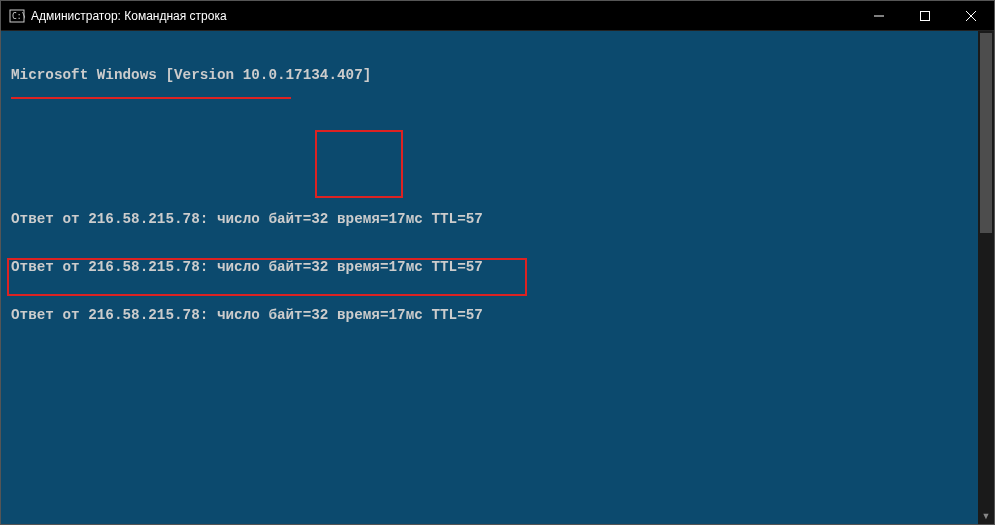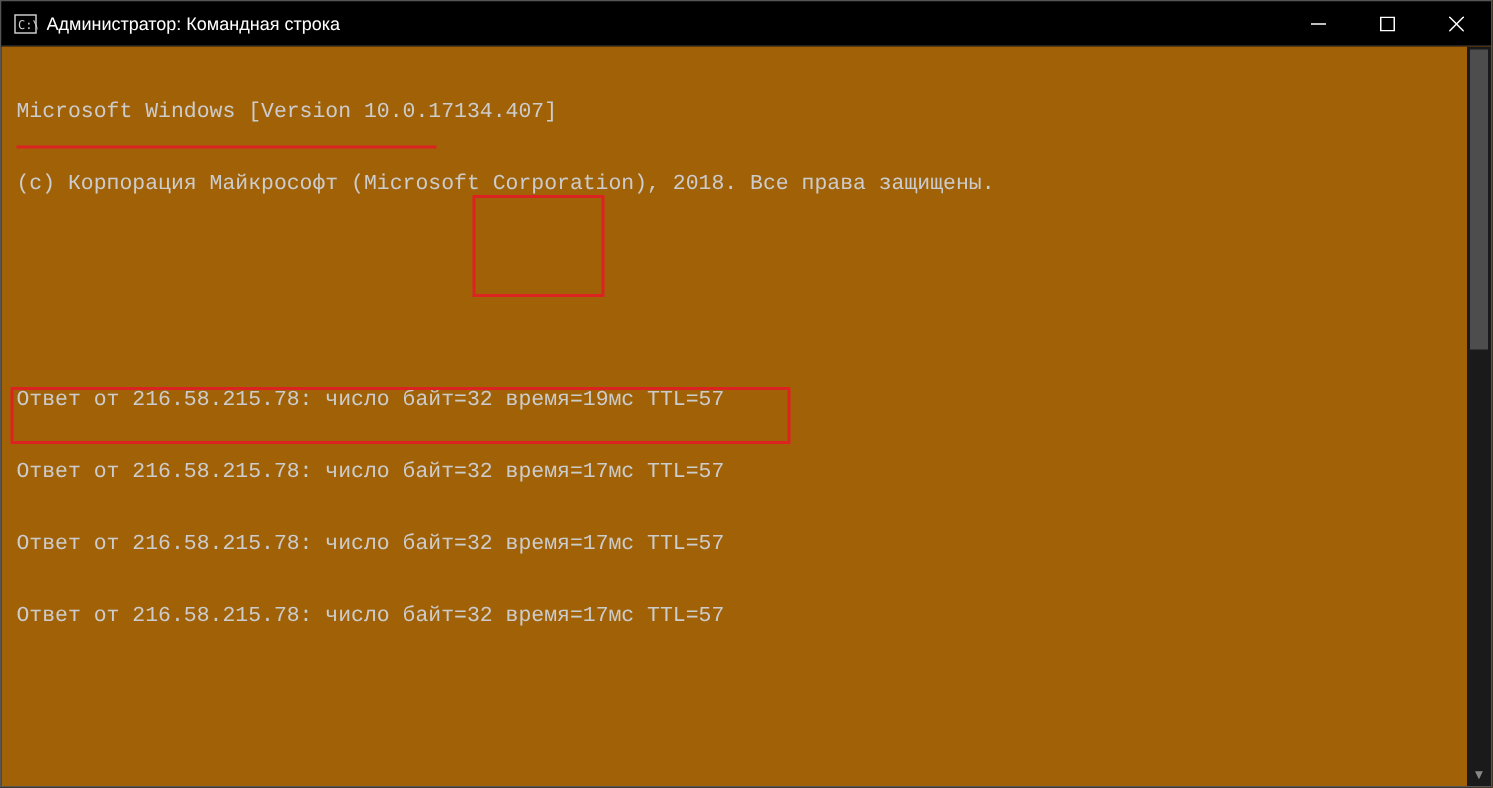--- a/index.html
+++ b/index.html
@@ -30,22 +30,23 @@
   .titlebar .title { flex: 1; white-space: nowrap; overflow: hidden; }
   .titlebar .controls { display: flex; height: 100%; }
   .titlebar .ctrl {
     width: 46px; height: 100%;
     display: flex; align-items: center; justify-content: center;
     color: #fff;
   }
   .titlebar .ctrl svg { width: 10px; height: 10px; stroke: #fff; stroke-width: 1; fill: none; }
   .client {
     flex: 1; position: relative;
-    background: #a16207;
+    background: #0c4a6e;
     overflow: hidden;
+    font-weight: bold;
   }
   .terminal {
     position: absolute; inset: 0;
     padding: 4px 0 4px 10px;
     font-family: Consolas, "Courier New", monospace;
     font-size: 14.3px;
     line-height: 16px;
     color: #ccc;
     white-space: pre;
   }
@@ -105,24 +106,22 @@
             <line x1="0" y1="0" x2="10" y2="10"></line>
             <line x1="10" y1="0" x2="0" y2="10"></line>
           </svg>
       </div>
     </div>
   </div>
 
   <div class="client">
     <div class="terminal">
       <div class="line">Microsoft Windows [Version 10.0.17134.407]</div>
-      <div class="line">(c) Корпорация Майкрософт (Microsoft Corporation), 2018. Все права защищены.</div>
       <div class="blank"></div>
       <div class="blank"></div>
-      <div class="line"><span>Ответ от 216.58.215.78: число байт=32 </span><span>время=19мс</span><span> TTL=57</span></div>
       <div class="line"><span>Ответ от 216.58.215.78: число байт=32 </span><span>время=17мс</span><span> TTL=57</span></div>
       <div class="line"><span>Ответ от 216.58.215.78: число байт=32 </span><span>время=17мс</span><span> TTL=57</span></div>
       <div class="line"><span>Ответ от 216.58.215.78: число байт=32 </span><span>время=17мс</span><span> TTL=57</span></div>
       
       
       
       
       
       
       

